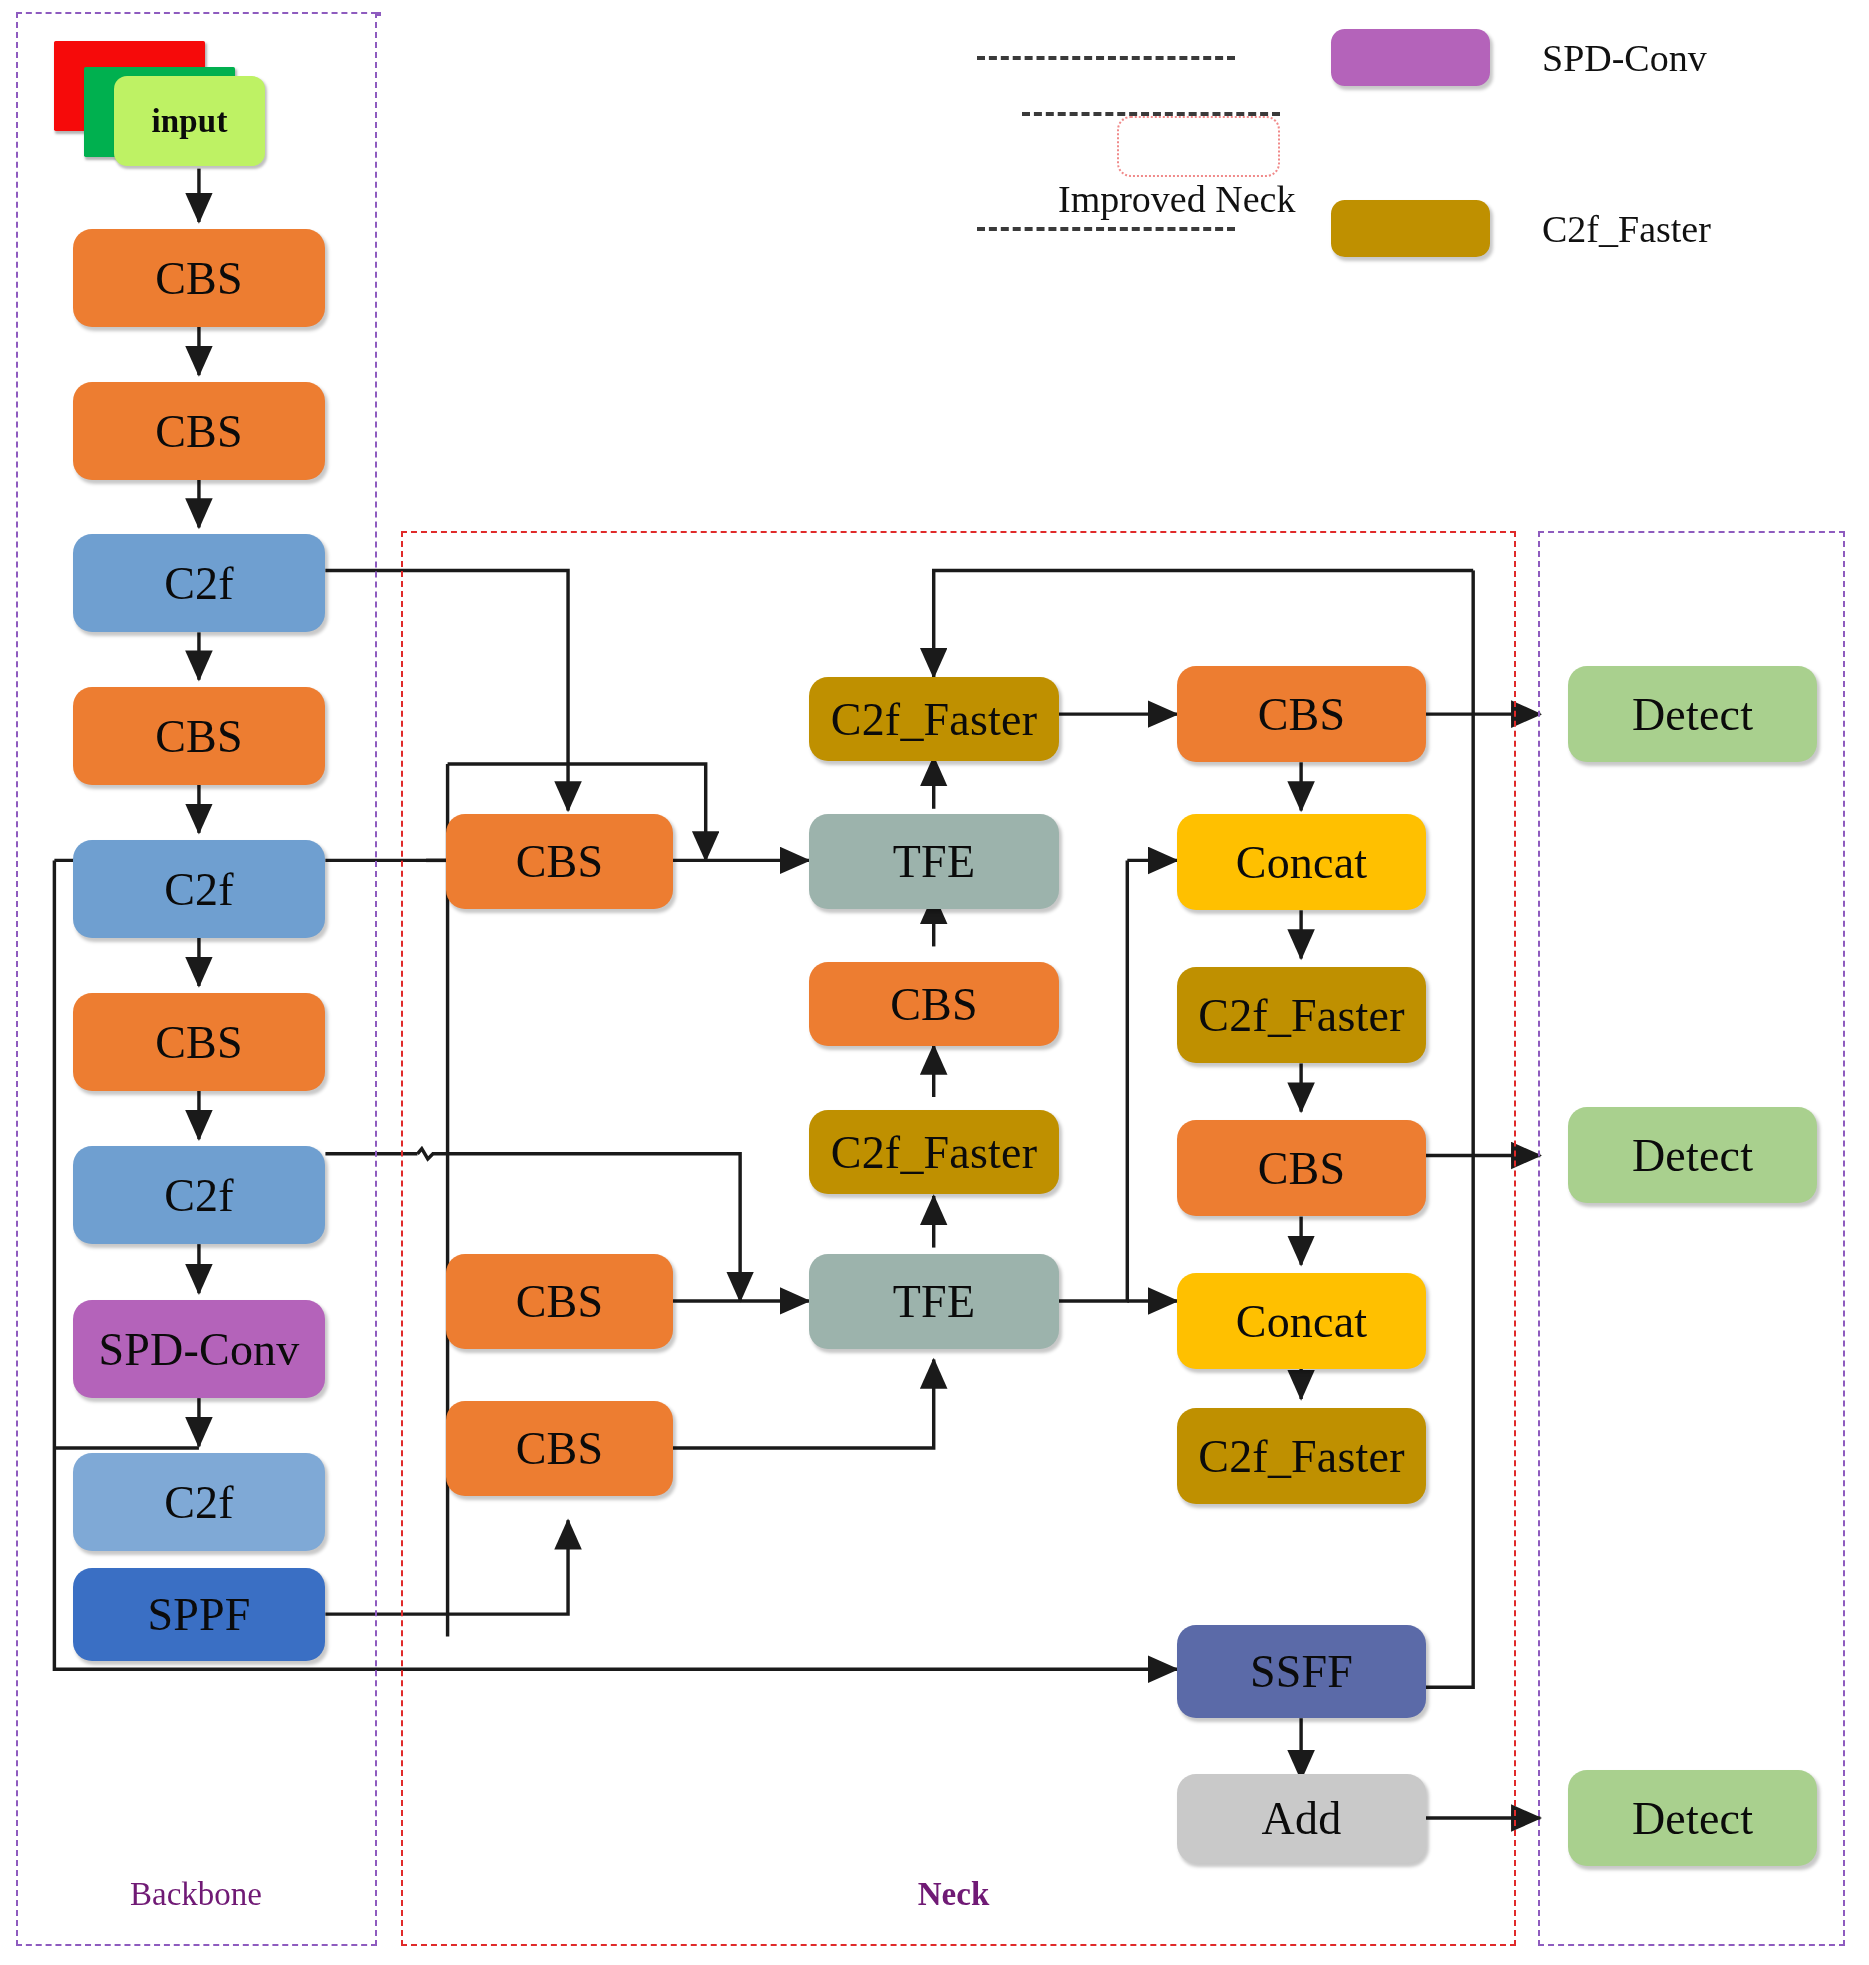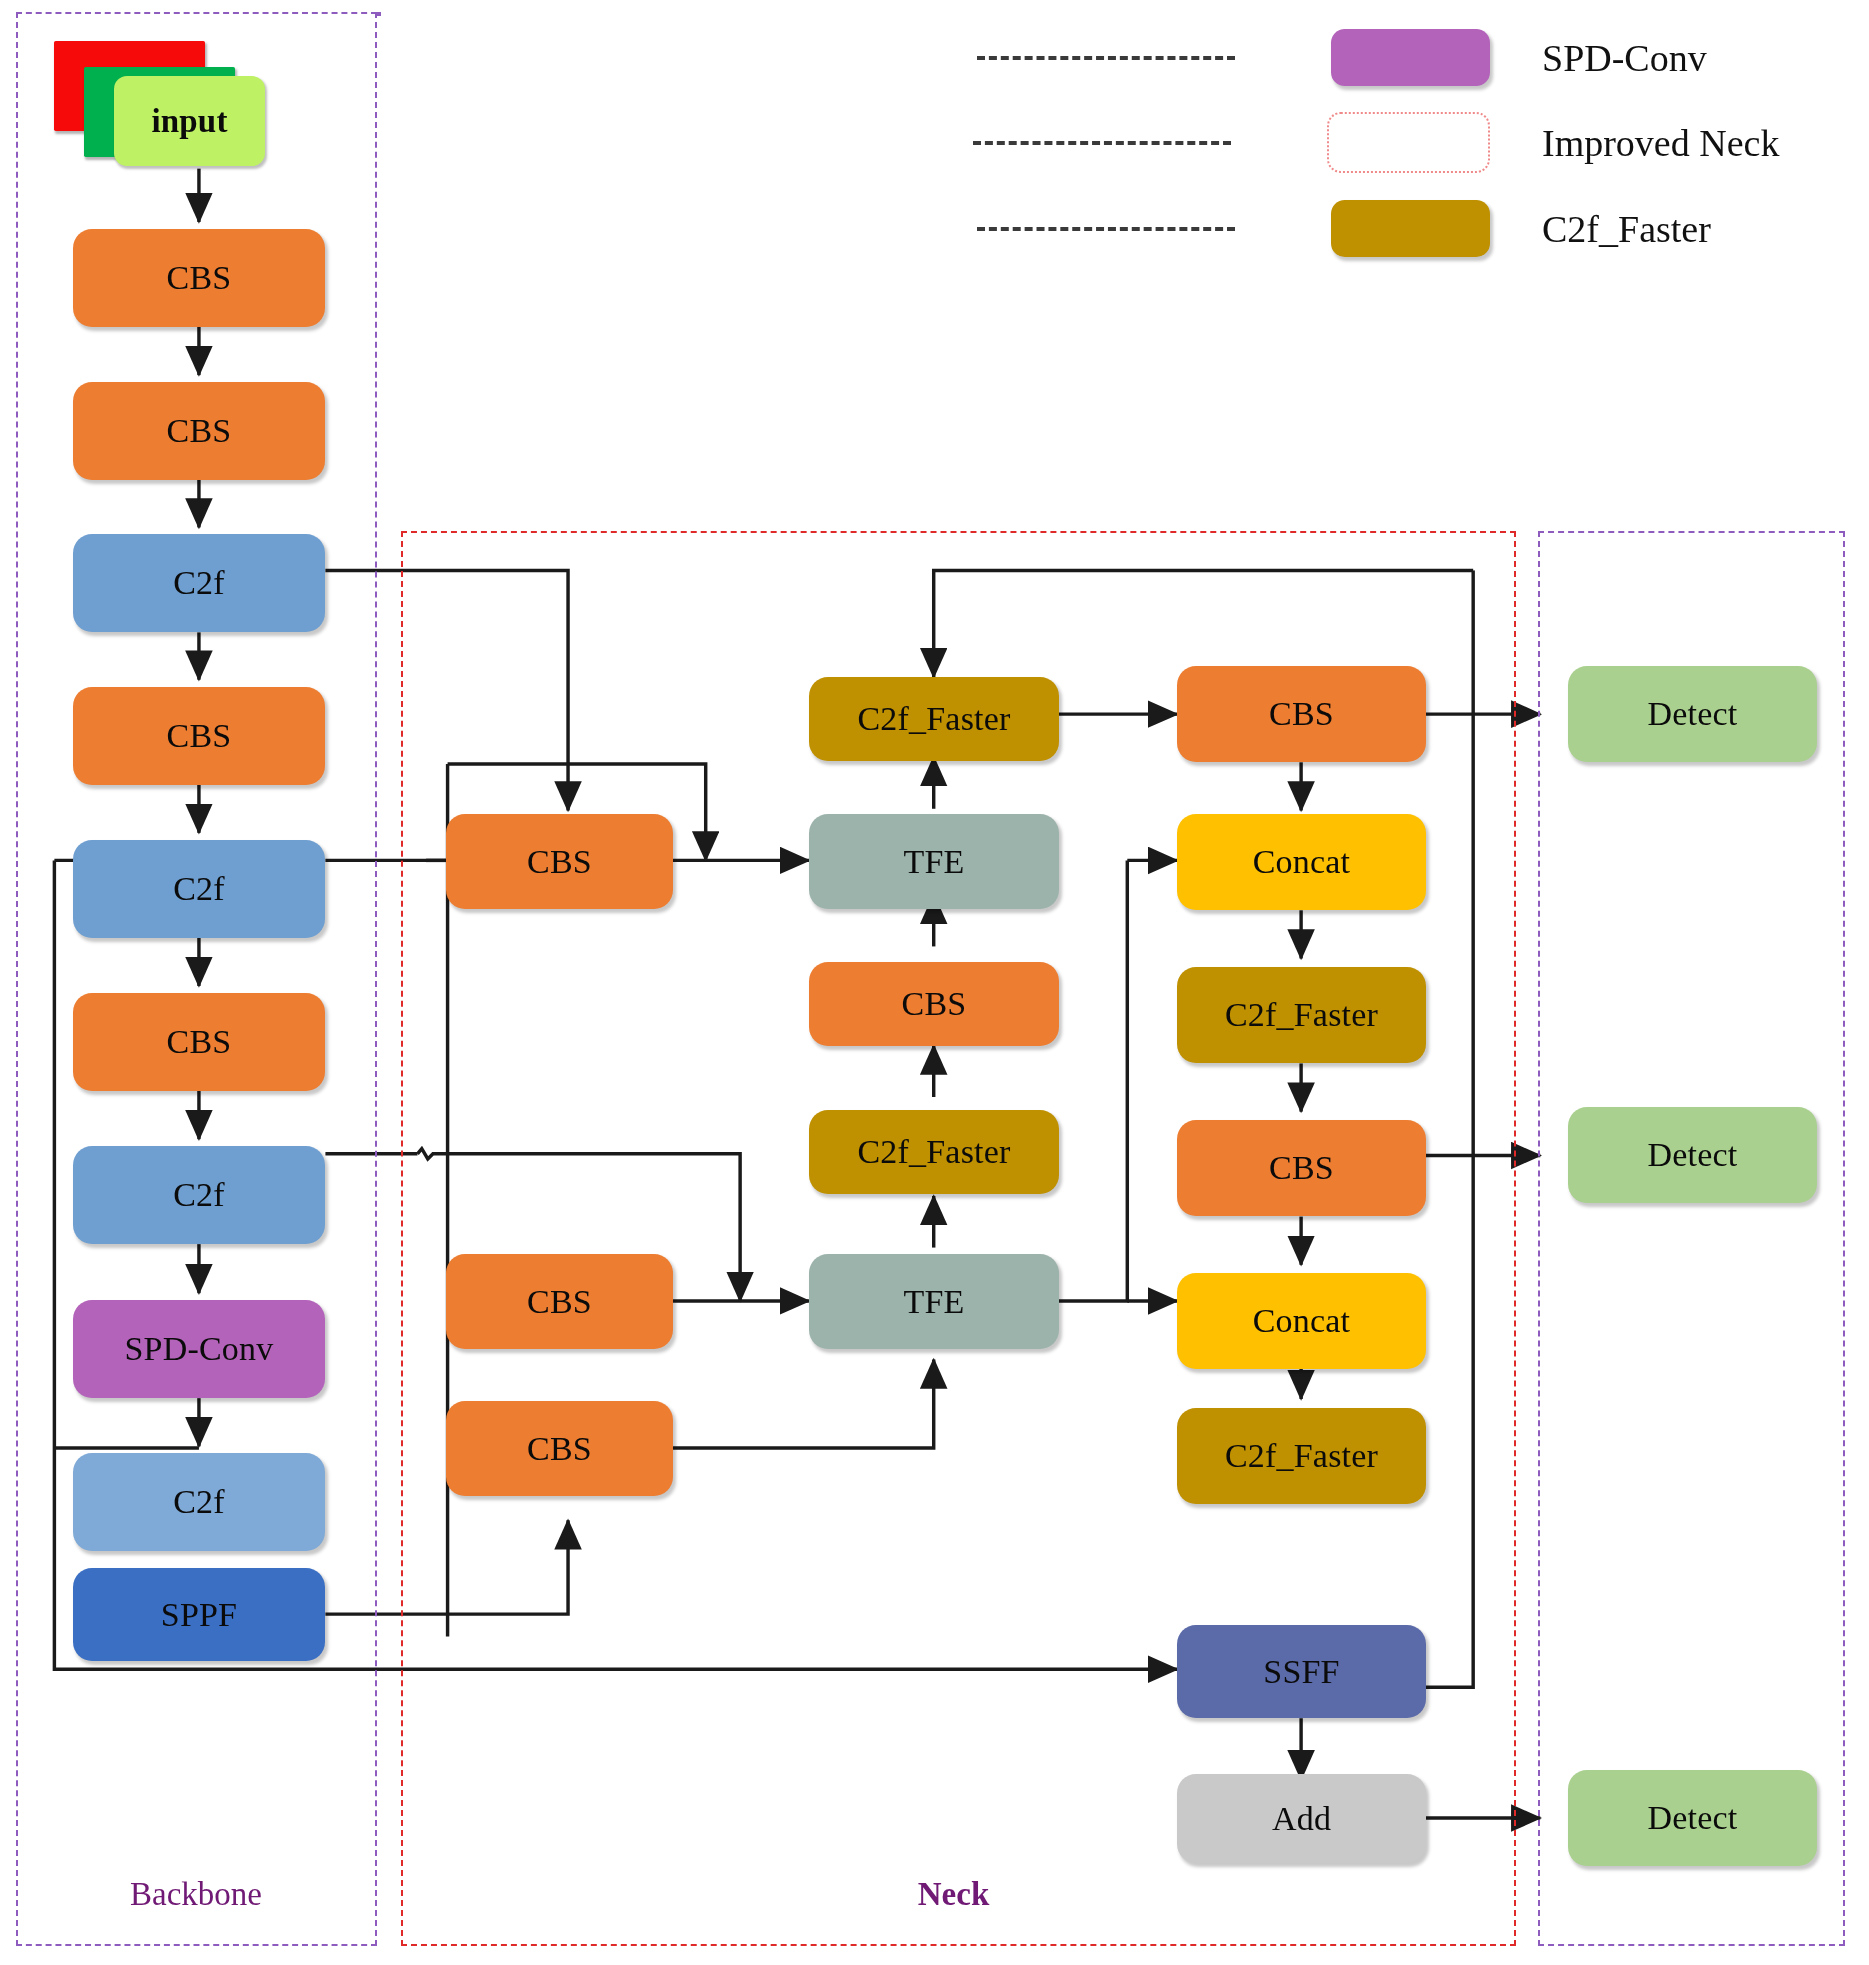--- a/index.html
+++ b/index.html
@@ -11,21 +11,21 @@
   .region{position:absolute;box-sizing:border-box;background:transparent;}
   .region.backbone{border:2.6px dashed #8e5bbf;}
   .region.neck{border:2.6px dashed #e02a2a;}
   .region.head{border:2.6px dashed #8e5bbf;}
 
   .region-label{position:absolute;font-size:33px;color:#701a75;text-align:center;white-space:nowrap;}
 
   
   .node{position:absolute;box-sizing:border-box;border-radius:19px;
         display:flex;align-items:center;justify-content:center;
-        color:#0b0b0b;font-size:34px;letter-spacing:0.2px;
+        color:#0b0b0b;font-size:46px;letter-spacing:0.2px;
         box-shadow:2.6px 3.4px 3.4px rgba(0,0,0,.22);}
   .node.sq{border-radius:3.4px;box-shadow:1.7px 2.6px 2.6px rgba(0,0,0,.25);}
 
   
   .plate{position:absolute;border-radius:1.7px;box-shadow:1.7px 2.6px 2.6px rgba(0,0,0,.3);}
 
   
   .legend{position:absolute;}
   .legend-row{position:absolute;display:flex;align-items:center;}
   .legend-dash{width:258px;height:0;border-top:4.3px dashed #3a3a3a;}
@@ -123,21 +123,21 @@
   <div class="region-label" style="left:15.5px;top:1876px;width:361px;">Backbone</div>
   <div class="region-label" style="left:396px;top:1876px;width:1115px;font-weight:bold;">Neck</div>
   <div class="region-label" style="left:1538px;top:1816px;width:307px;">Head</div>
 
   <div class="legend">
     <div class="legend-row" style="left:977px;top:29px;">
       <span class="legend-dash"></span>
       <span class="legend-swatch" style="background:#b463ba;"></span>
       <span class="legend-text">SPD-Conv</span>
     </div>
-    <div class="legend-row" style="left:973px;top:112px;">
+    <div class="legend-row" style="left:1006px;top:112px;flex-direction:column;">
       <span class="legend-dash"></span>
       <span class="legend-swatch hollow"></span>
       <span class="legend-text">Improved Neck</span>
     </div>
     <div class="legend-row" style="left:977px;top:200px;">
       <span class="legend-dash"></span>
       <span class="legend-swatch" style="background:#bf9000;"></span>
       <span class="legend-text">C2f_Faster</span>
     </div>
   </div>

